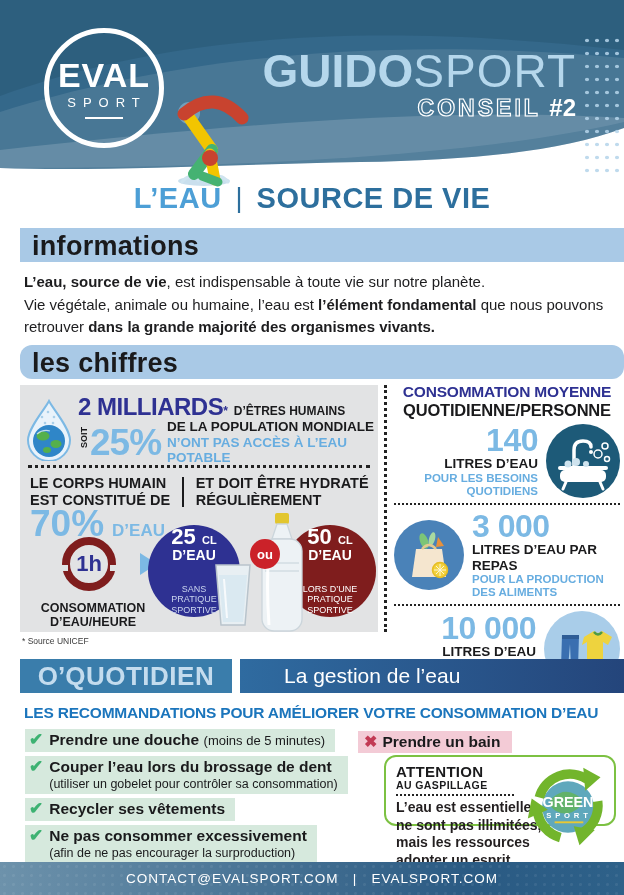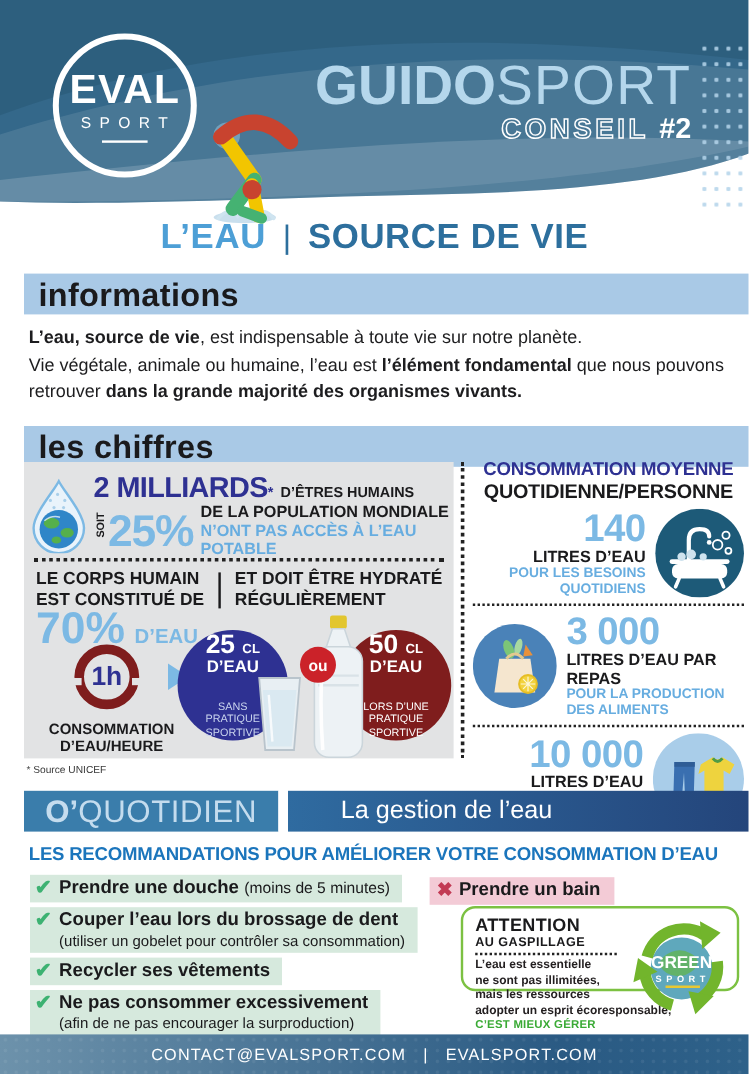--- a/index.html
+++ b/index.html
@@ -34,21 +34,21 @@
     align-items:center; justify-content:center; }
   .page-title .t1 { color:#4D9FD6; font-weight:700; font-size:29px; letter-spacing:.5px; }
   .page-title .tdiv { color:#2D6F9D; font-weight:300; font-size:27px; }
   .page-title .t2 { color:#2D6F9D; font-weight:700; font-size:29px; letter-spacing:.5px; }
 
   
   .band { position:absolute; left:20px; right:0; height:34px; background:#A9C9E6;
     display:flex; align-items:flex-end; }
   .band span { font-weight:700; font-size:27px; color:#1A1A1C; padding-left:12px; letter-spacing:.3px; }
   .band.informations { top:228px; }
-  .band.chiffres { top:355px; }
+  .band.chiffres { top:345px;border-radius:12px; }
 
   .intro { position:absolute; top:271px; left:24px; width:592px; font-size:15px; color:#1D1D1F; line-height:1.5; }
   .intro b { font-weight:700; }
 
   
   .gray-panel { position:absolute; top:385px; left:20px; width:358px; height:247px; background:#E2E3E4; }
   .row-milliards { position:absolute; top:8px; left:6px; display:flex; }
   .drop-wrap { width:50px; padding-top:6px; }
   .mill-text { padding-left:6px; }
   .mill-line1 { display:flex; align-items:baseline; }
@@ -106,21 +106,21 @@
   .stat .txt.left { text-align:left; padding-left:8px; }
   .stat .val { color:#7CB9E4; font-weight:700; font-size:32px; line-height:1; letter-spacing:-.5px; }
   .stat .lab { color:#1A1A1C; font-weight:700; font-size:13.5px; }
   .stat .sub { color:#67ADE0; font-weight:700; font-size:11.5px; }
   .dot-h2 { border-top:2.5px dotted #222; margin:5px 0; }
 
   
   .q-banner { position:absolute; top:659px; left:20px; right:0; height:34px; display:flex; }
   .q-badge { width:212px; background:#3A7DAB; display:flex; align-items:center; justify-content:center; }
   .q-badge .qb1 { color:#C4DCEE; font-weight:700; font-size:26px; }
-  .q-badge .qb2 { color:#C4DCEE; font-weight:400; font-size:26px; letter-spacing:.5px; }
+  .q-badge .qb2 { color:#C4DCEE; font-weight:700; font-size:26px; letter-spacing:.5px; }
   .q-gap { width:8px; background:#fff; }
   .q-bar { flex:1; background:linear-gradient(90deg,#2F6BA0,#24457B); display:flex; align-items:center; }
   .q-bar span { color:#fff; font-size:21px; font-weight:400; padding-left:44px; }
 
   .reco-heading { position:absolute; top:704px; left:24px; color:#1B75BC; font-weight:700;
     font-size:15.5px; letter-spacing:-.2px; }
 
   
   .do-list { position:absolute; top:729px; left:25px; width:330px; }
   .do-item { display:flex; align-items:flex-start; background:#D6E9DD; width:fit-content;
@@ -133,21 +133,21 @@
     background:#F3CBD6; padding:1px 12px 2px 6px; }
   .dont-item .cross { color:#C23A54; font-size:16px; font-weight:700; margin-right:5px; }
   .dont-item .do-label { font-size:15.5px; }
 
   
   .attention { position:absolute; top:755px; left:384px; width:232px; height:71px;
     border:2px solid #7CC142; border-radius:12px; background:#fff; padding:7px 10px; }
   .att-title { font-weight:700; font-size:15px; color:#1A1A1C; line-height:1; letter-spacing:.3px; }
   .att-sub { font-weight:700; font-size:10.5px; color:#1A1A1C; letter-spacing:.4px; }
   .att-dots { width:118px; border-top:2px dotted #222; margin:3px 0; }
-  .att-line { font-weight:700; font-size:10px; color:#231F20; line-height:1.25; }
+  .att-line { font-weight:700; font-size:14px; color:#231F20; line-height:1.25; }
   .att-green { font-weight:700; font-size:9.5px; color:#3AAA35; line-height:1.25; letter-spacing:.2px; }
   .greensport { position:absolute; right:2px; top:6px; width:88px; height:88px; }
 
   
   .footer { position:absolute; top:862px; left:0; width:624px; height:33px;
     background:linear-gradient(90deg,#6D92AB,#2A5A83 75%,#2E6189);
     display:flex; align-items:center; justify-content:center; }
   .footer::before { content:''; position:absolute; inset:0;
     background-image:radial-gradient(circle, rgba(255,255,255,.07) 1.2px, transparent 1.8px);
     background-size:9px 9px; }

